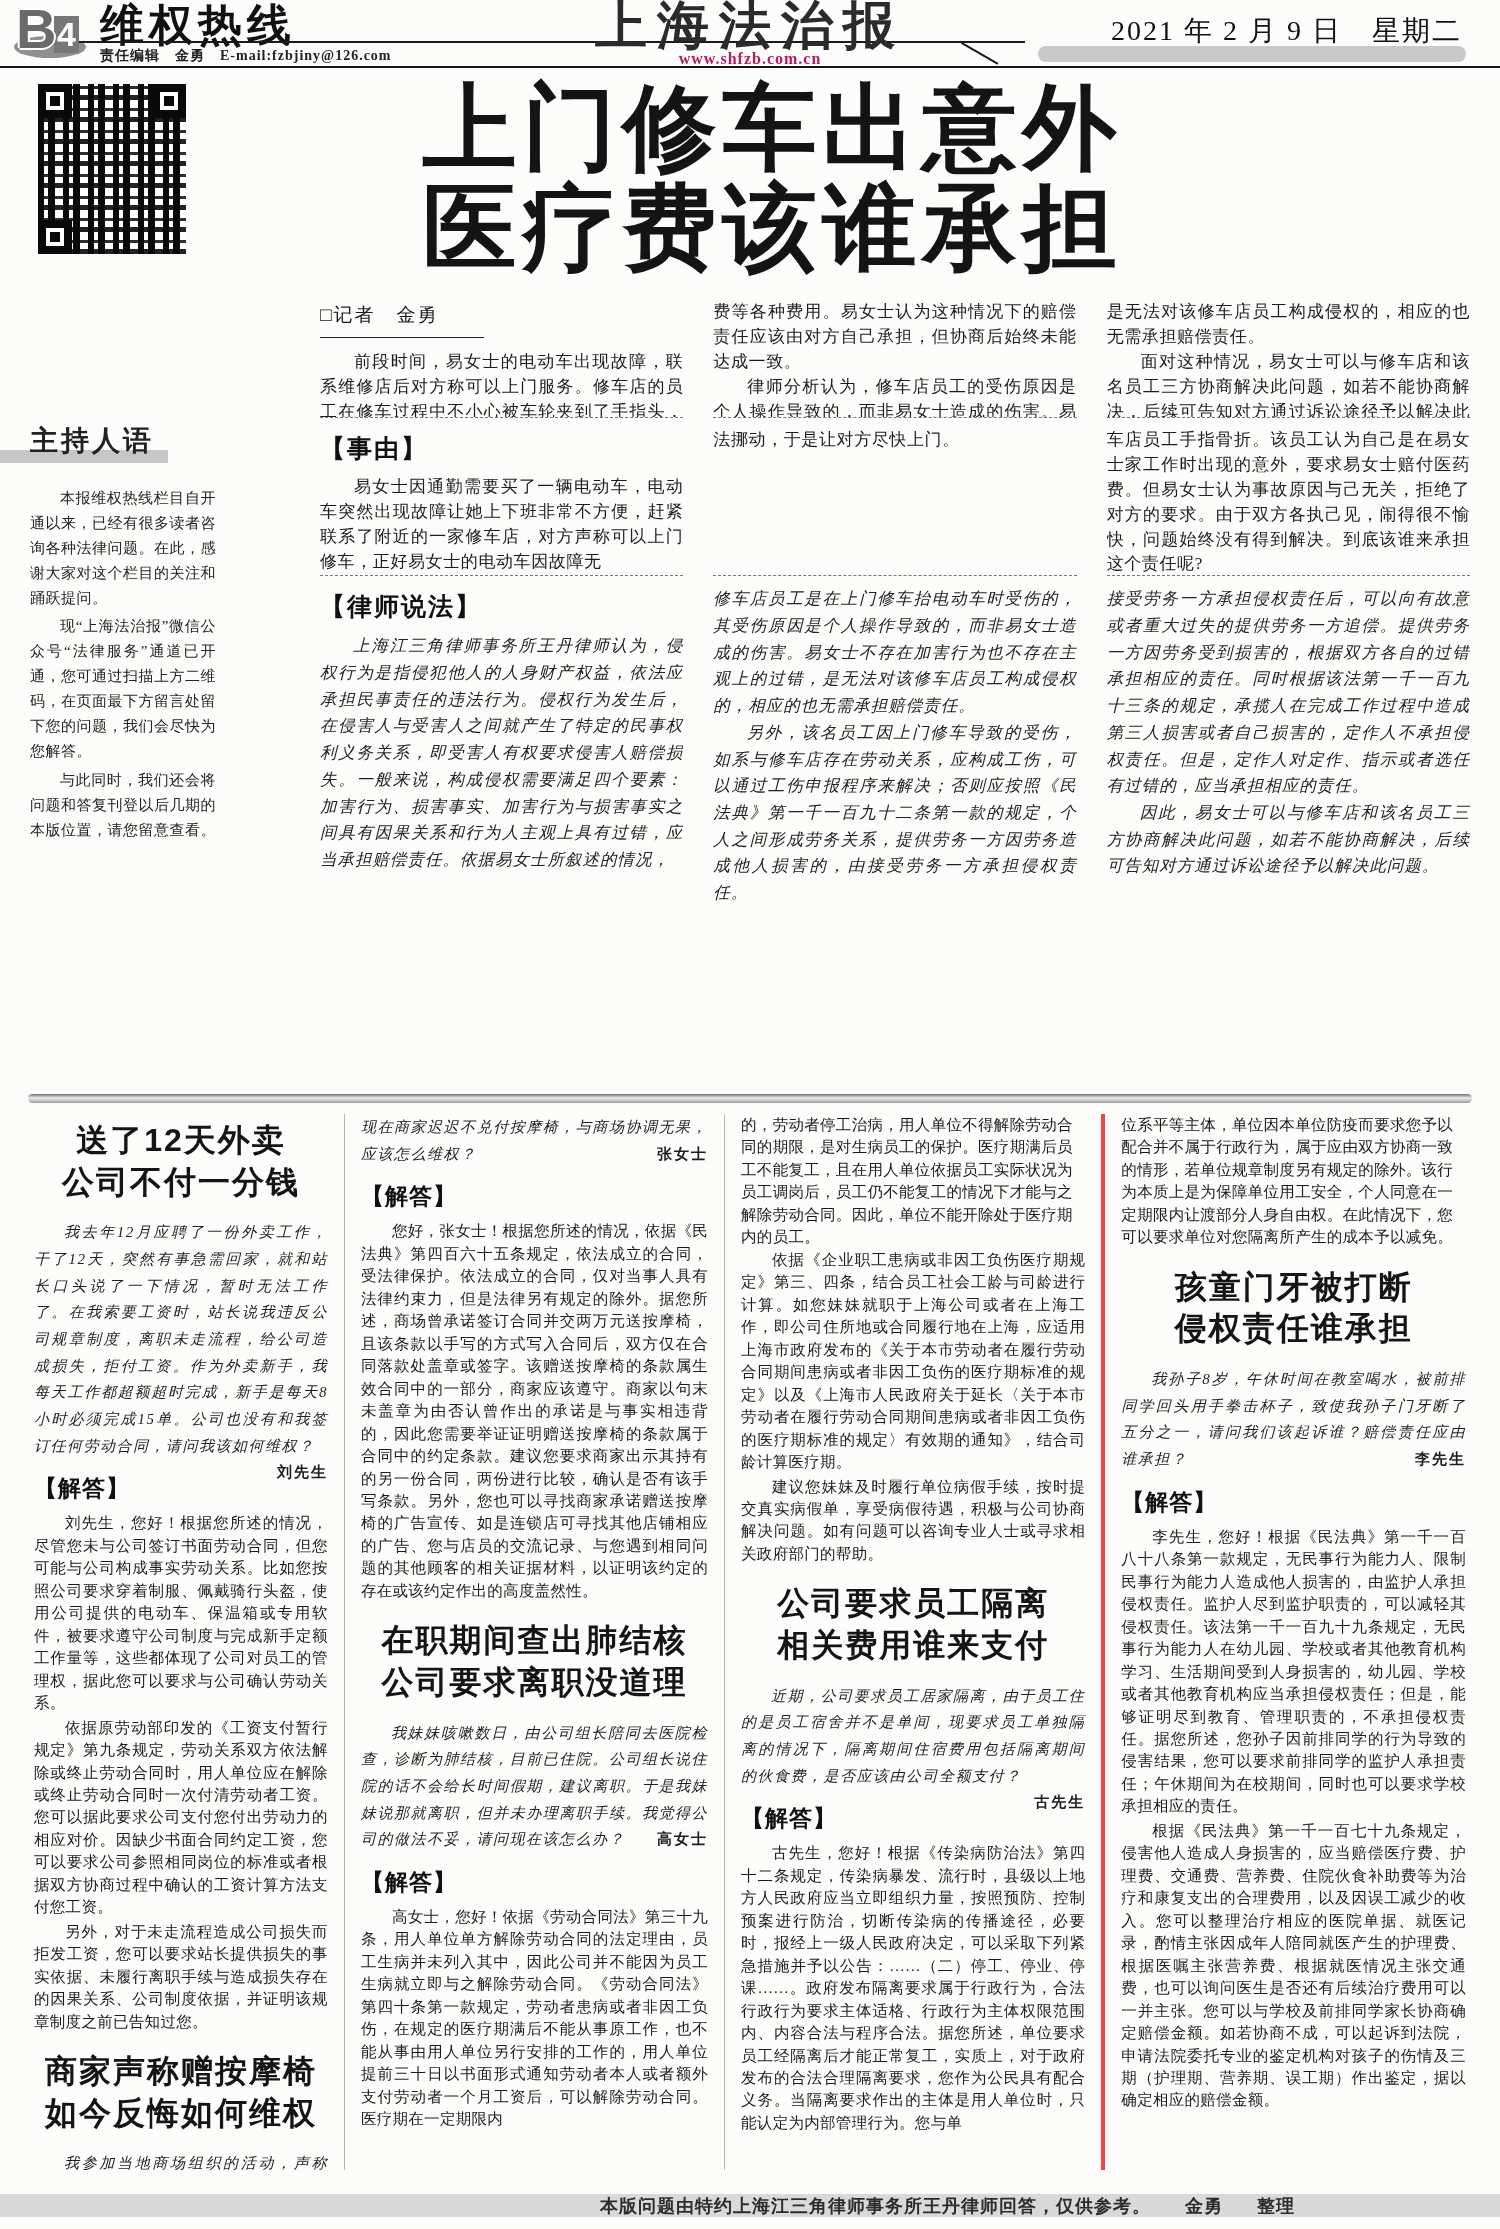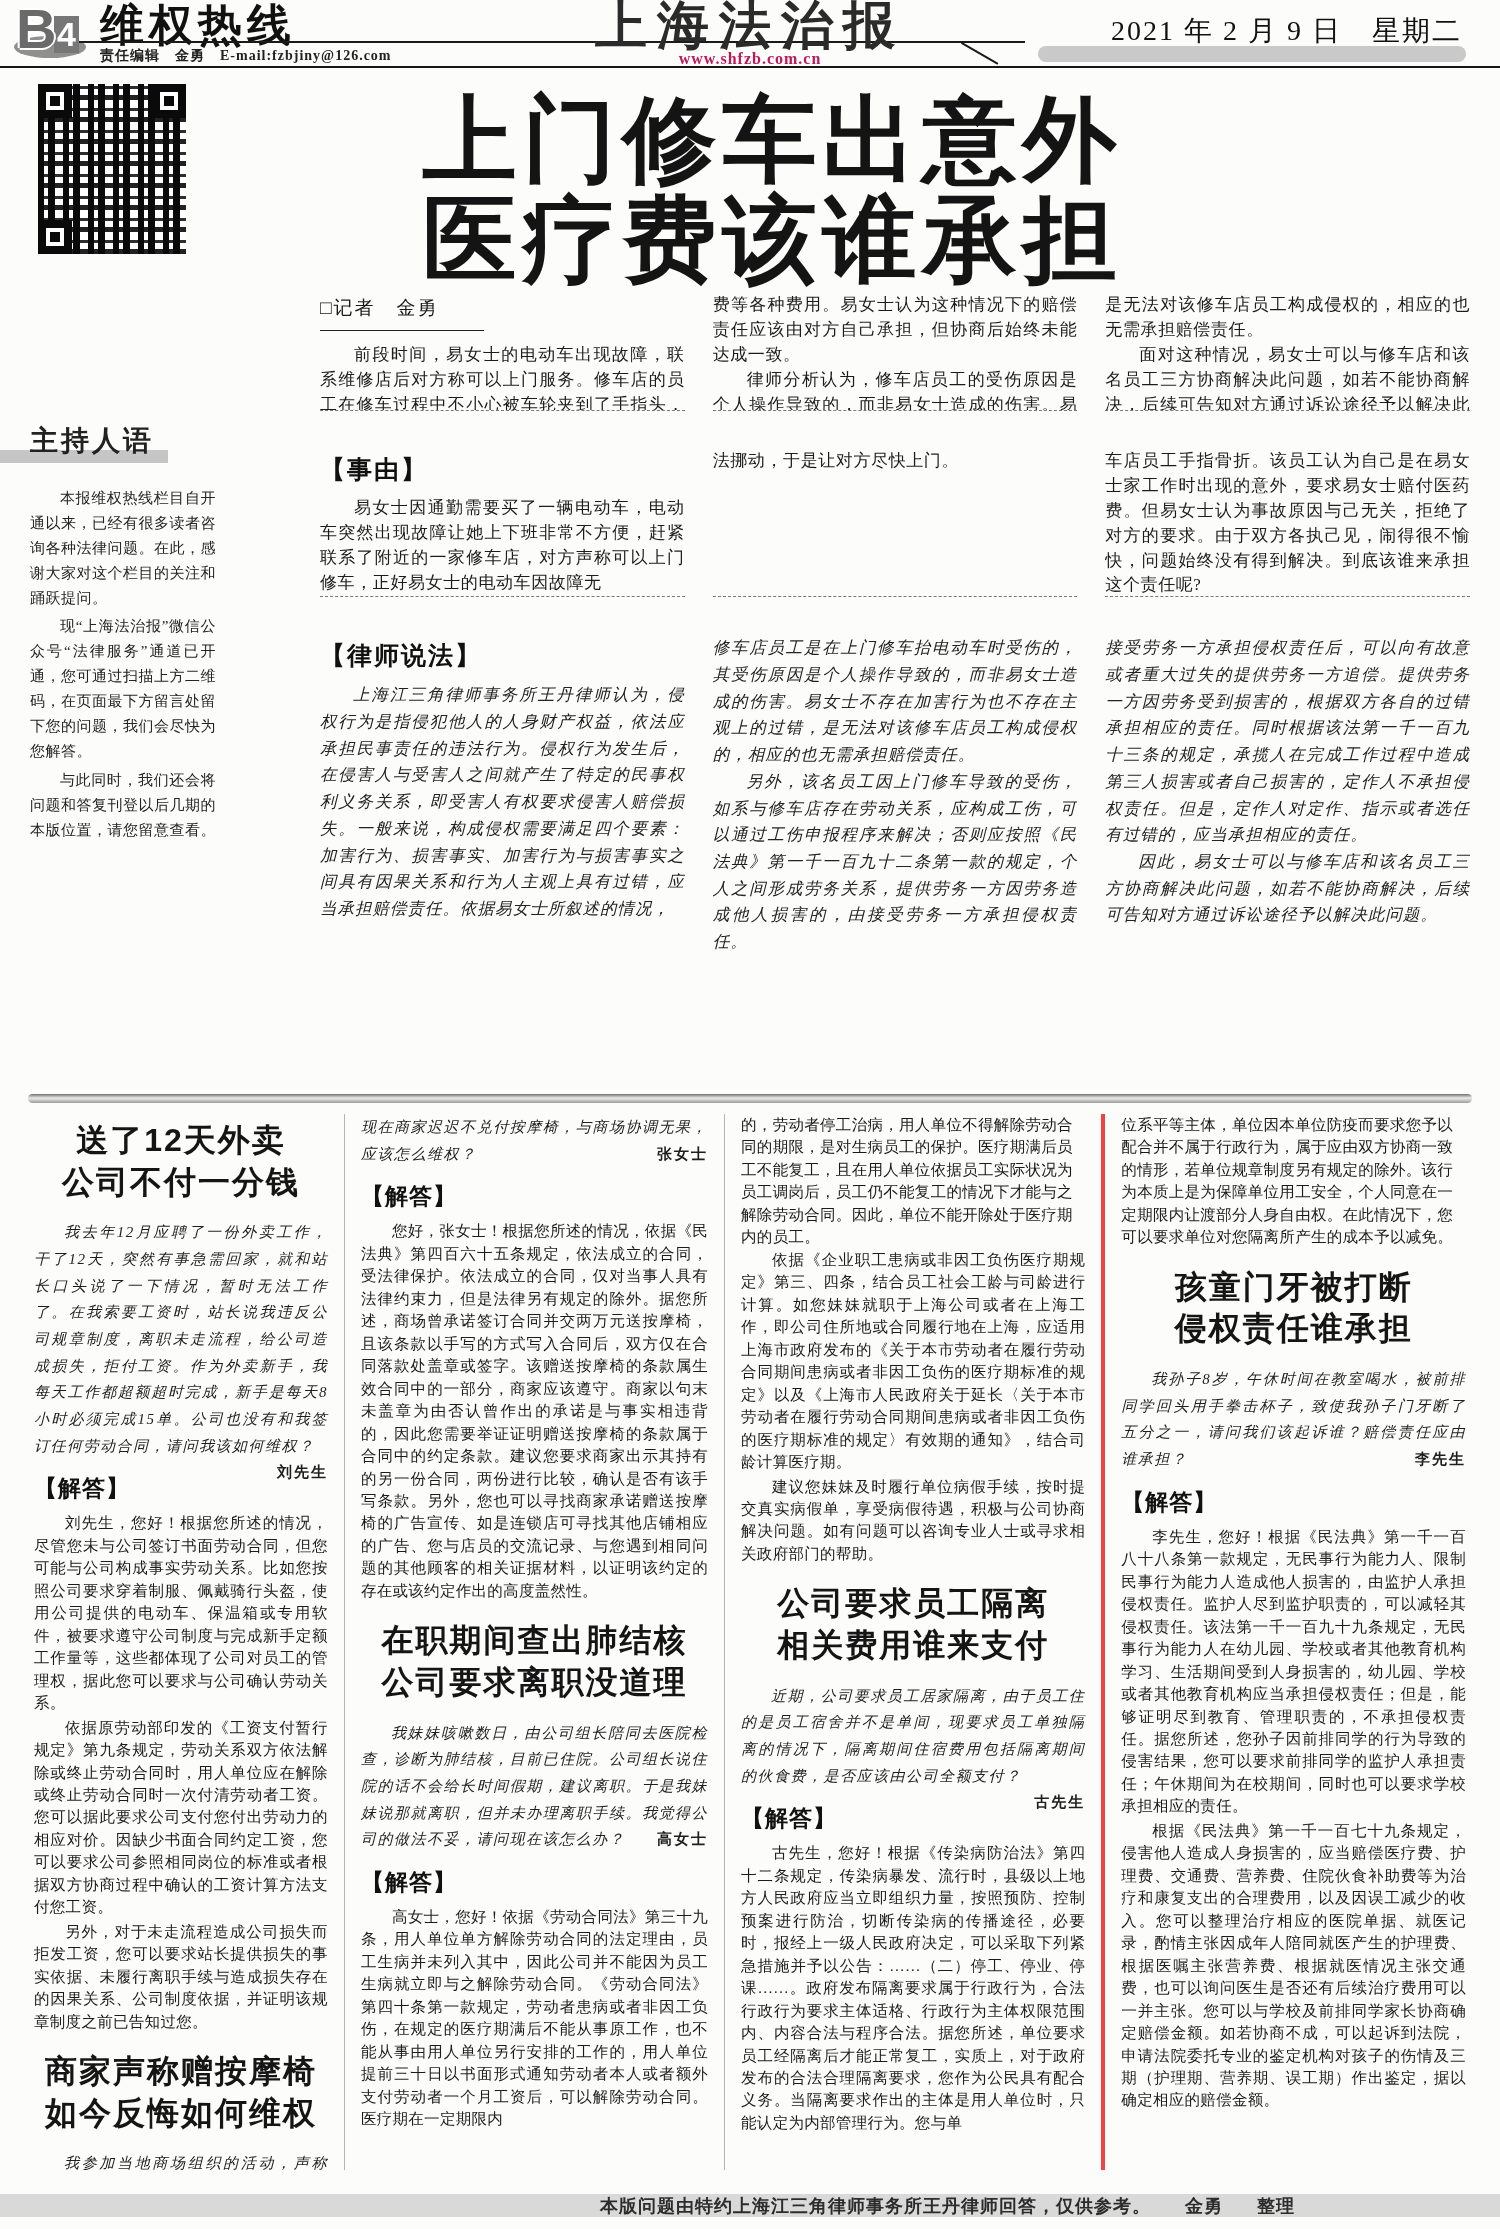--- a/index.html
+++ b/index.html
@@ -38,22 +38,22 @@
   .host-note{margin-top:168px;}
   .host-title{position:relative;margin:0 0 26px 0;}
   .host-title::before{content:"";position:absolute;left:-30px;bottom:-3px;width:168px;height:13px;background:#c6c6c6;}
   .host-title h2{position:relative;margin:0;font-size:28px;font-weight:bold;letter-spacing:3px;color:#222;z-index:1;
       font-family:"Liberation Serif",serif;}
   .side-p{margin:0 0 4px 0;font-size:15px;line-height:1.66;text-align:justify;text-indent:2em;color:#242424;letter-spacing:.5px;}
 
   
   .story{position:absolute;left:320px;top:72px;width:1150px;}
   .headline{width:905px;padding-top:6px;text-align:center;font-family:"Liberation Sans",sans-serif;
-      font-weight:900;font-size:94px;line-height:1.06;letter-spacing:6px;color:#141414;margin-top:12px;}
-  .story-grid{display:grid;grid-template-columns:1fr 1fr 1fr;column-gap:30px;grid-template-rows:118px 158px auto;margin-top:4px;gap:28px;}
+      font-weight:900;font-size:94px;line-height:1.06;letter-spacing:6px;color:#141414;}
+  .story-grid{display:grid;grid-template-columns:1fr 1fr 1fr;column-gap:30px;grid-template-rows:118px 158px auto;margin-top:23px;}
   .cell{overflow:hidden;}
   .cell.bb{border-bottom:1.5px dashed #787878;padding-bottom:8px;}
   .cell.pt{padding-top:10px;}
   .byline{margin:2px 0 12px 0;font-size:19px;letter-spacing:2px;border-bottom:1.5px solid #222;
       display:inline-block;padding:0 46px 9px 0;}
   .p{margin:0;font-size:17px;line-height:1.46;text-align:justify;letter-spacing:.6px;color:#1c1c1c;font-family:Liberation Serif, serif;}
   .p.ind{text-indent:2em;}
   .sec-h{margin:4px 0 10px 0;font-size:25px;font-weight:bold;letter-spacing:2px;color:#111;
       font-family:"Liberation Serif",serif;}
   .kai .p, .kai.p{font-style:italic;font-size:16.5px;line-height:1.62;letter-spacing:1px;color:#222;}

